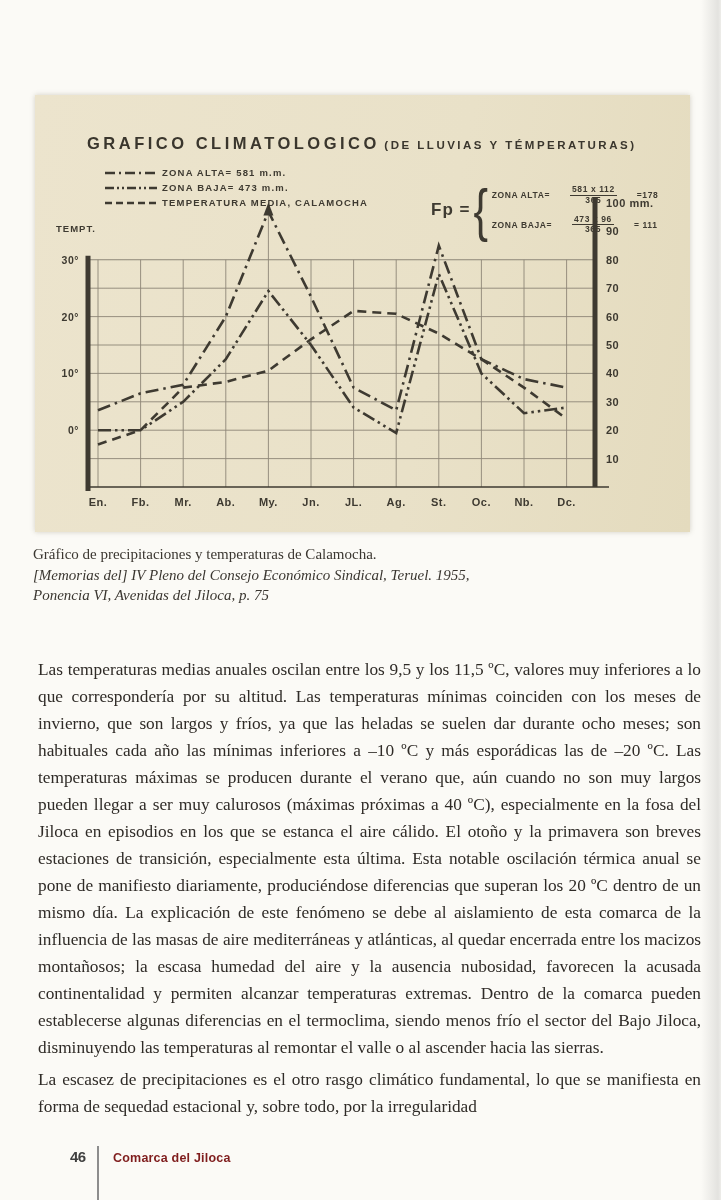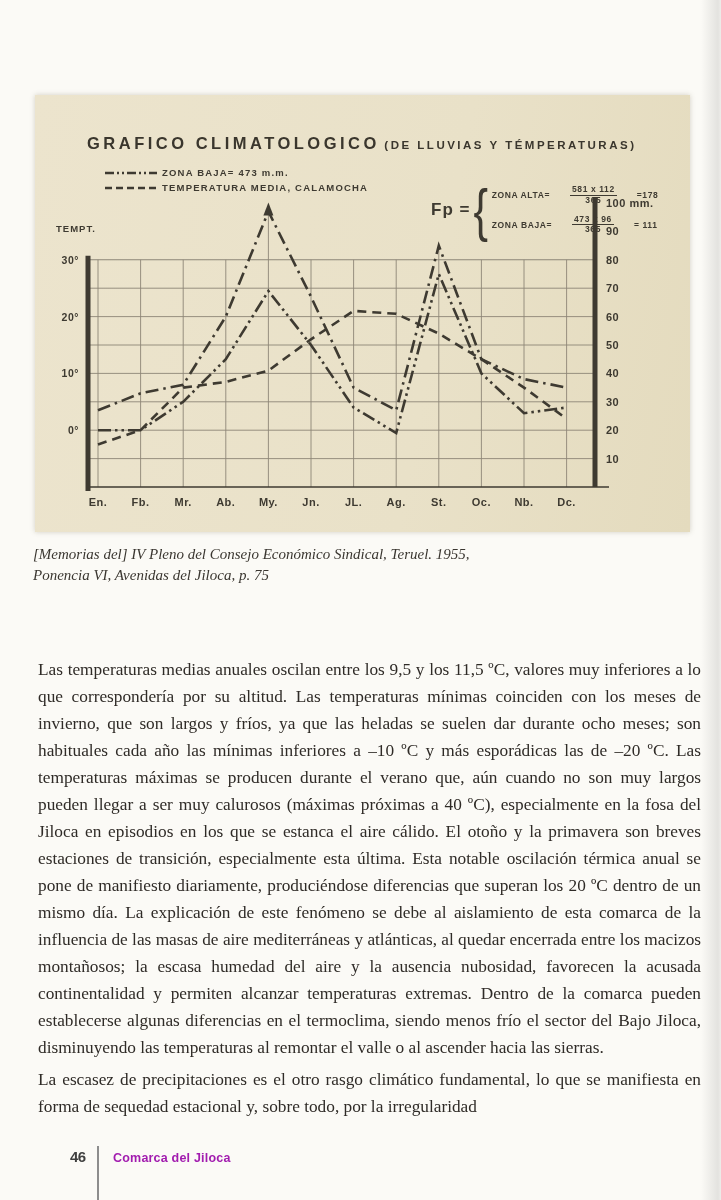--- a/index.html
+++ b/index.html
@@ -41,34 +41,40 @@
   
   .body{position:absolute;left:30px;width:663px;margin:8px;text-align:justify;
        font-family:"Liberation Serif",serif;font-size:17.3px;line-height:27px;color:#2f2b27;}
   .p1{top:648px;}
   .p2{top:1058px;}
   
   .pagenum{position:absolute;left:70px;top:1148px;font-size:15px;font-weight:bold;
        letter-spacing:-.5px;color:#3f3f3f;}
   .footer-rule{position:absolute;left:97px;top:1146px;width:2px;height:54px;background:#8d8d8d;}
   .booktitle{position:absolute;left:113px;top:1151px;font-size:12.5px;font-weight:bold;
-       letter-spacing:.2px;color:#a21caf;}
+       letter-spacing:.2px;color:#7f1d1d;}
 </style>
 </head>
 <body>
 
 <div class="edge-shade"></div>
 
 <section class="figure-panel">
   <div class="fig-subtitle">
     <span class="main">GRAFICO CLIMATOLOGICO</span>
     <span class="paren">(DE LLUVIAS Y TÉMPERATURAS)</span>
   </div>
 
   <div class="legend">
+    <div class="legend-row">
+      <svg>
+          <line x1="0" y1="4" x2="52" y2="4" class="s-dashdot"></line>
+        </svg>
+      <span class="legend-label">ZONA ALTA= 581 m.m.</span>
+    </div>
     <div class="legend-row">
       <svg>
           <line x1="0" y1="4" x2="52" y2="4" class="s-dashdotdot"></line>
         </svg>
       <span class="legend-label">ZONA BAJA= 473 m.m.</span>
     </div>
     <div class="legend-row">
       <svg>
           <line x1="0" y1="4" x2="52" y2="4" class="s-dashed"></line>
         </svg>
@@ -151,20 +157,21 @@
       <text x="489" y="411" text-anchor="middle" font-size="11" fill="#3e3a31" font-weight="bold" font-family="&quot;Liberation Sans&quot;,sans-serif" letter-spacing="0.5">Nb.</text>
       <text x="531.6" y="411" text-anchor="middle" font-size="11" fill="#3e3a31" font-weight="bold" font-family="&quot;Liberation Sans&quot;,sans-serif" letter-spacing="0.5">Dc.</text>
       <polyline points="63,315.3 105.6,298.3 148.2,289.8 190.8,221.6 233.4,116.5 276,201.7 318.6,292.6 361.2,315.3 403.8,150.6 446.40000000000003,264.2 489,284.1 531.6,292.6" fill="none" stroke="#3e3a31" stroke-width="2.6" stroke-dasharray="13 5 2.5 5"></polyline>
       <polyline points="63,335.2 105.6,335.2 148.2,306.8 190.8,264.2 233.4,196.0 276,250.0 318.6,312.5 361.2,338.0 403.8,179.0 446.40000000000003,278.4 489,318.2 531.6,312.5" fill="none" stroke="#3e3a31" stroke-width="2.6" stroke-dasharray="13 4 2.5 4 2.5 4"></polyline>
       <polyline points="63,349.4 105.6,335.2 148.2,292.6 190.8,286.9 233.4,275.6 276,244.3 318.6,215.9 361.2,218.8 403.8,238.6 446.40000000000003,264.2 489,292.6 531.6,323.8" fill="none" stroke="#3e3a31" stroke-width="2.6" stroke-dasharray="9 6"></polyline>
       <polygon points="233.4,107.52000000000004 228.4,120.52000000000004 238.4,120.52000000000004" fill="#3e3a31"></polygon>
     </svg>
 </section>
 
 <figcaption class="caption">
+  <div>Gráfico de precipitaciones y temperaturas de Calamocha.</div>
   <div class="it">[Memorias del] IV Pleno del Consejo Económico Sindical, Teruel. 1955,</div>
   <div class="it">Ponencia VI, Avenidas del Jiloca, p. 75</div>
 </figcaption>
 
 <p class="body p1">Las temperaturas medias anuales oscilan entre los 9,5 y los 11,5 ºC, valores muy inferiores a lo que correspondería por su altitud. Las temperaturas mínimas coinciden con los meses de invierno, que son largos y fríos, ya que las heladas se suelen dar durante ocho meses; son habituales cada año las mínimas inferiores a –10 ºC y más esporádicas las de –20 ºC. Las temperaturas máximas se producen durante el verano que, aún cuando no son muy largos pueden llegar a ser muy calurosos (máximas próximas a 40 ºC), especialmente en la fosa del Jiloca en episodios en los que se estanca el aire cálido. El otoño y la primavera son breves estaciones de transición, especialmente esta última. Esta notable oscilación térmica anual se pone de manifiesto diariamente, produciéndose diferencias que superan los 20 ºC dentro de un mismo día. La explicación de este fenómeno se debe al aislamiento de esta comarca de la influencia de las masas de aire mediterráneas y atlánticas, al quedar encerrada entre los macizos montañosos; la escasa humedad del aire y la ausencia nubosidad, favorecen la acusada continentalidad y permiten alcanzar temperaturas extremas. Dentro de la comarca pueden establecerse algunas diferencias en el termoclima, siendo menos frío el sector del Bajo Jiloca, disminuyendo las temperaturas al remontar el valle o al ascender hacia las sierras.</p>
 <p class="body p2">La escasez de precipitaciones es el otro rasgo climático fundamental, lo que se manifiesta en forma de sequedad estacional y, sobre todo, por la irregularidad</p>
 
 <span class="pagenum">46</span>
 <span class="footer-rule"></span>
 <span class="booktitle">Comarca del Jiloca</span>

